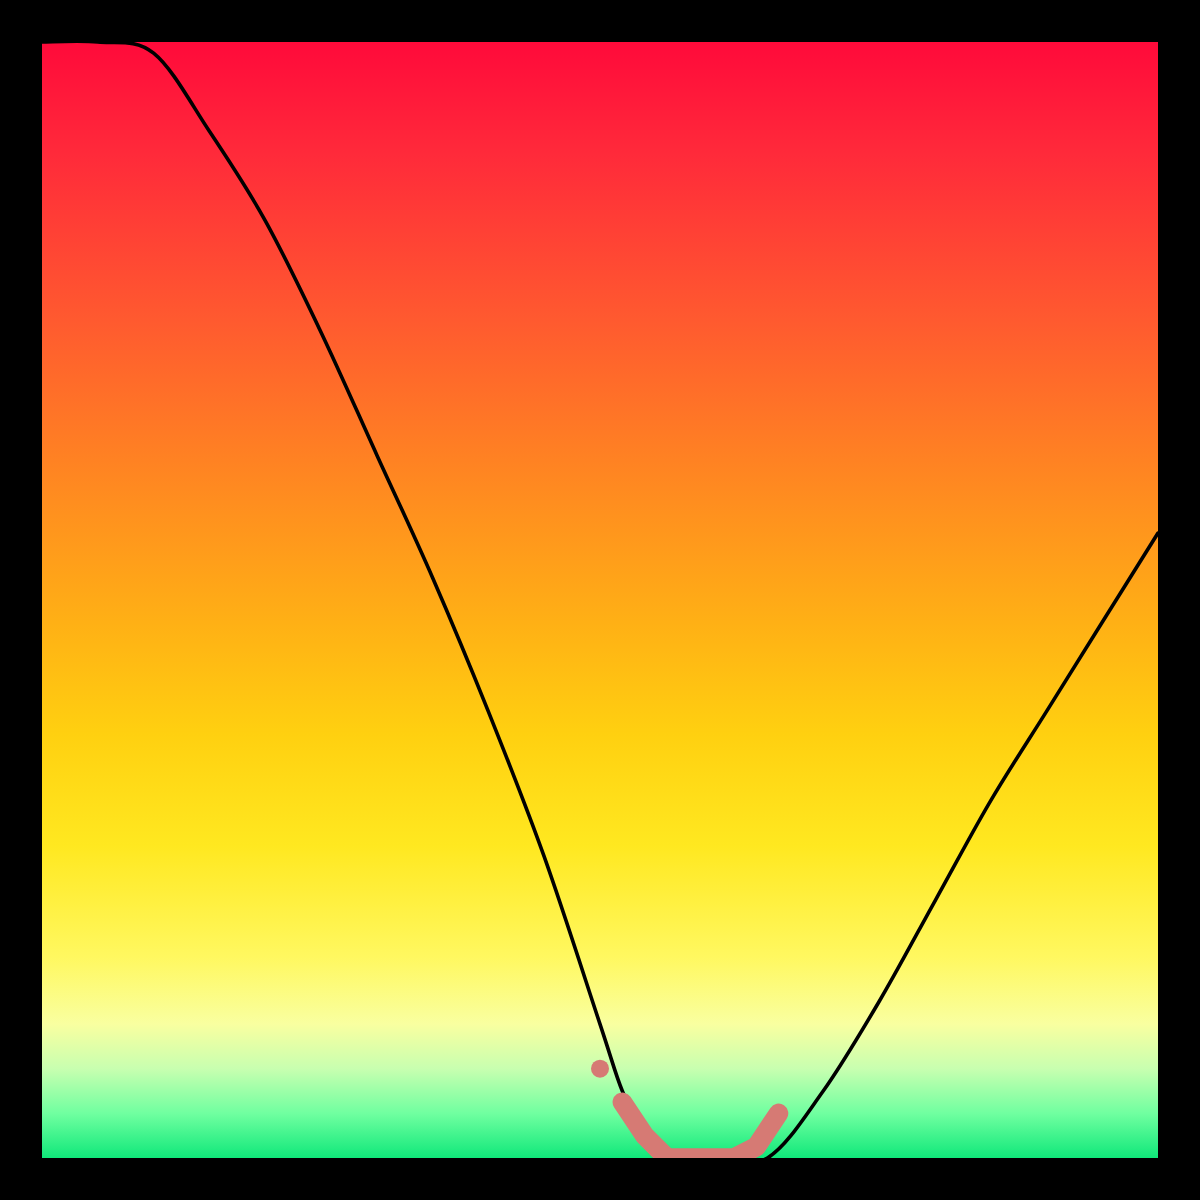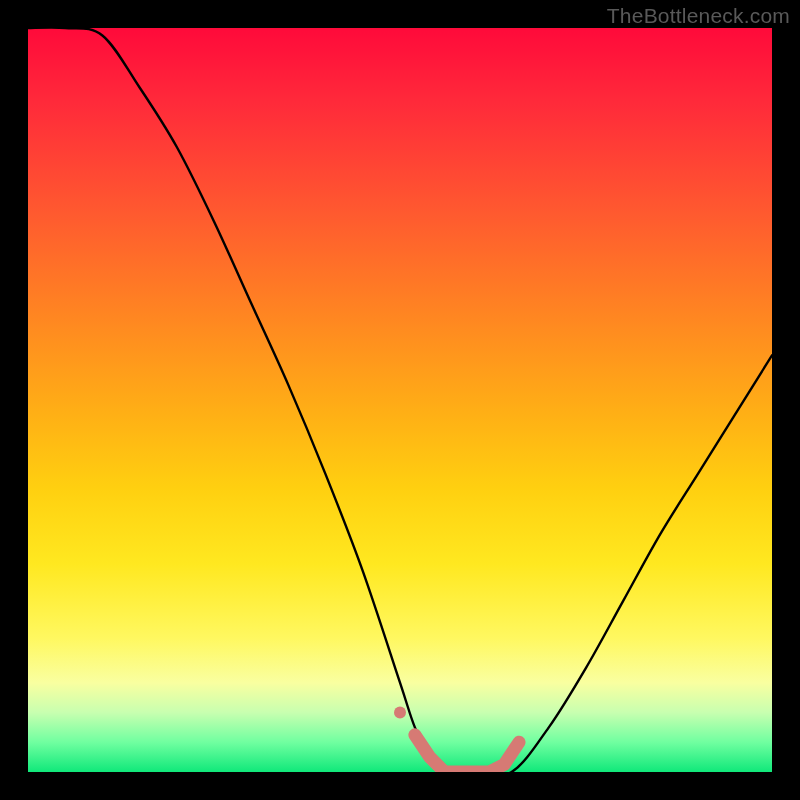--- a/index.html
+++ b/index.html
@@ -65,14 +65,13 @@
 
   <div class="plot-area">
 
     <svg class="curve-svg" viewBox="0 0 744 744" preserveAspectRatio="none">
       <path id="curve-path" fill="none" stroke="#000" stroke-width="2.4" stroke-linecap="round" d="M 0 0 C 6.2 0, 24.800000000000004 -1.240000000000009, 37.2 0 C 49.6 1.240000000000009, 62.00000000000001 -2.479999999999942, 74.4 7.440000000000055 C 86.80000000000001 17.36000000000005, 99.19999999999999 40.91999999999997, 111.6 59.51999999999998 C 124 78.11999999999999, 136.4 96.72000000000007, 148.8 119.04000000000008 C 161.20000000000002 141.3600000000001, 173.6 167.40000000000006, 186 193.44000000000005 C 198.4 219.48000000000005, 210.79999999999998 247.99999999999997, 223.2 275.28 C 235.6 302.55999999999995, 247.99999999999997 328.6, 260.4 357.12 C 272.79999999999995 385.64, 285.20000000000005 415.4, 297.6 446.4 C 310 477.4, 322.40000000000003 508.4, 334.8 543.12 C 347.2 577.84, 363.32 628.6800000000001, 372 654.72 C 380.68 680.76, 381.91999999999996 686.96, 386.88 699.36 C 391.84000000000003 711.76, 396.80000000000007 721.6800000000001, 401.76000000000005 729.12 C 406.72 736.56, 411.68000000000006 741.52, 416.64000000000004 744 C 421.6 746.48, 426.56 744, 431.52 744 C 436.47999999999996 744, 437.71999999999997 744, 446.4 744 C 455.08 744, 471.20000000000005 751.44, 483.6 744 C 496 736.56, 508.4 716.72, 520.8 699.36 C 533.1999999999999 682, 545.6 660.9200000000001, 558 639.84 C 570.4 618.76, 582.8000000000001 595.2, 595.2 572.88 C 607.6 550.56, 620 527, 632.4 505.91999999999996 C 644.8 484.84, 657.2 466.23999999999995, 669.6 446.4 C 682 426.56, 694.4 406.72, 706.8 386.88 C 719.1999999999999 367.03999999999996, 737.8 337.28, 744 327.35999999999996"></path>
       <path id="marker-path" fill="none" stroke="#d67a74" stroke-width="13" stroke-linecap="round" stroke-linejoin="round" d="M 386.88 706.8 L 401.76000000000005 729.12 L 416.64000000000004 744 L 431.52 744 L 446.4 744 L 461.28 744 L 476.16 736.56 L 491.04 714.24"></path>
       <circle id="marker-dot" r="6" fill="#d67a74" cx="372" cy="684.48"></circle>
     </svg>
   </div>
 
-  <div class="watermark">TheBottleneck.com</div>
 </div>
 
 </body></html>

